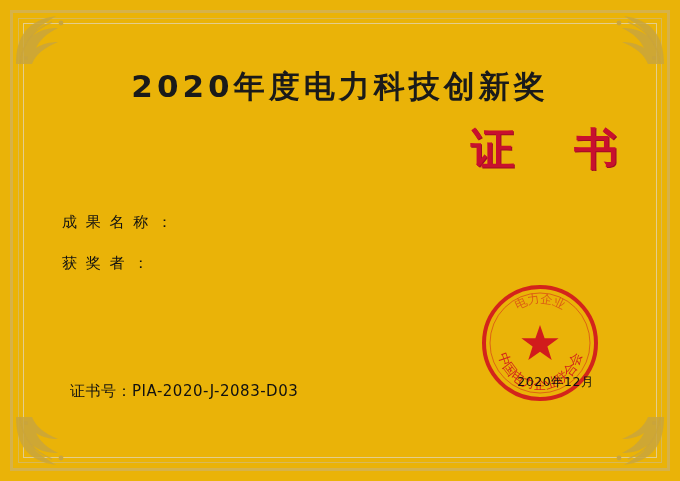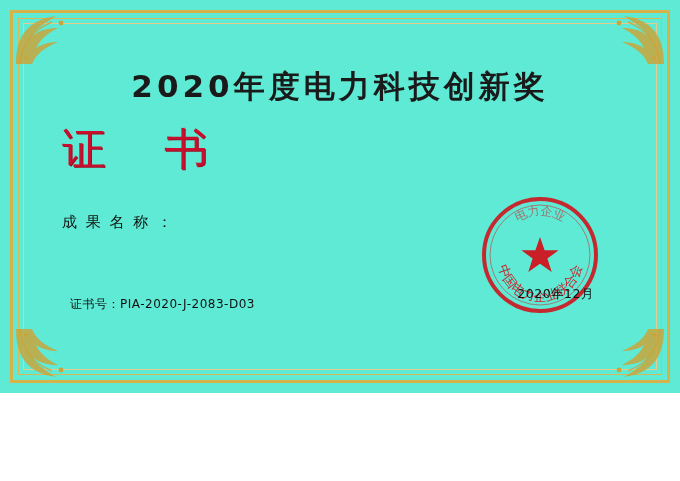--- a/index.html
+++ b/index.html
@@ -6,22 +6,22 @@
     margin: 0;
     padding: 0;
     background: #ffffff;
   }
   body {
     font-family: "DejaVu Sans", "Liberation Sans", sans-serif;
   }
   .certificate {
     position: relative;
     width: 680px;
-    height: 393px;
-    background: #5eead4;
+    height: 481px;
+    background: #eab308;
     overflow: hidden;
     box-sizing: border-box;
   }
 
   
   .border-outer {
     position: absolute;
     left: 10px;
     top: 10px;
     right: 10px;
@@ -76,25 +76,25 @@
     margin-top: 26px;
     font-family: "DejaVu Sans", "Liberation Sans", sans-serif;
     font-size: 31px;
     font-weight: bold;
     letter-spacing: 4px;
     color: #1a1a1a;
     white-space: nowrap;
   }
 
   .title-sub {
-    text-align: left;
+    text-align: right;
     margin-top: 12px;
     font-family: "DejaVu Serif", "Liberation Serif", serif;
     font-size: 44px;
-    font-weight: normal;
+    font-weight: bold;
     letter-spacing: 22px;
     color: #c8102e;
     text-shadow: 1px 1px 0 #a00d24;
     padding-left: 22px;
   }
 
   .fields {
     margin-top: 34px;
     padding-left: 22px;
     padding-right: 10px;
@@ -134,21 +134,21 @@
     font-size: 12.5px;
     color: #111;
     letter-spacing: 0.5px;
     white-space: nowrap;
   }
 
   .cert-no {
     position: absolute;
     left: 30px;
     bottom: 40px;
-    font-size: 12px;
+    font-size: 15px;
     color: #111;
     letter-spacing: 0.5px;
     white-space: nowrap;
   }
 </style>
 </head>
 <body>
 
 <div class="certificate">
 
@@ -196,20 +196,21 @@
     <div class="title-sub">证 书</div>
 
     <div class="fields">
 
       <div class="field-row">
         <span class="field-label">成 果 名 称 ：</span>
       </div>
 
 
       <div class="field-row">
+        <span class="field-label">获 奖 者 ：</span>
       </div>
 
     </div>
 
     <div class="cert-no">证书号：PIA-2020-J-2083-D03</div>
 
     <div class="seal">
       <svg viewBox="0 0 124 124">
         <circle cx="62" cy="62" r="56" fill="none" stroke="#d0141e" stroke-width="4" opacity="0.9"></circle>
         <circle cx="62" cy="62" r="50" fill="none" stroke="#d0141e" stroke-width="1" opacity="0.5"></circle>

